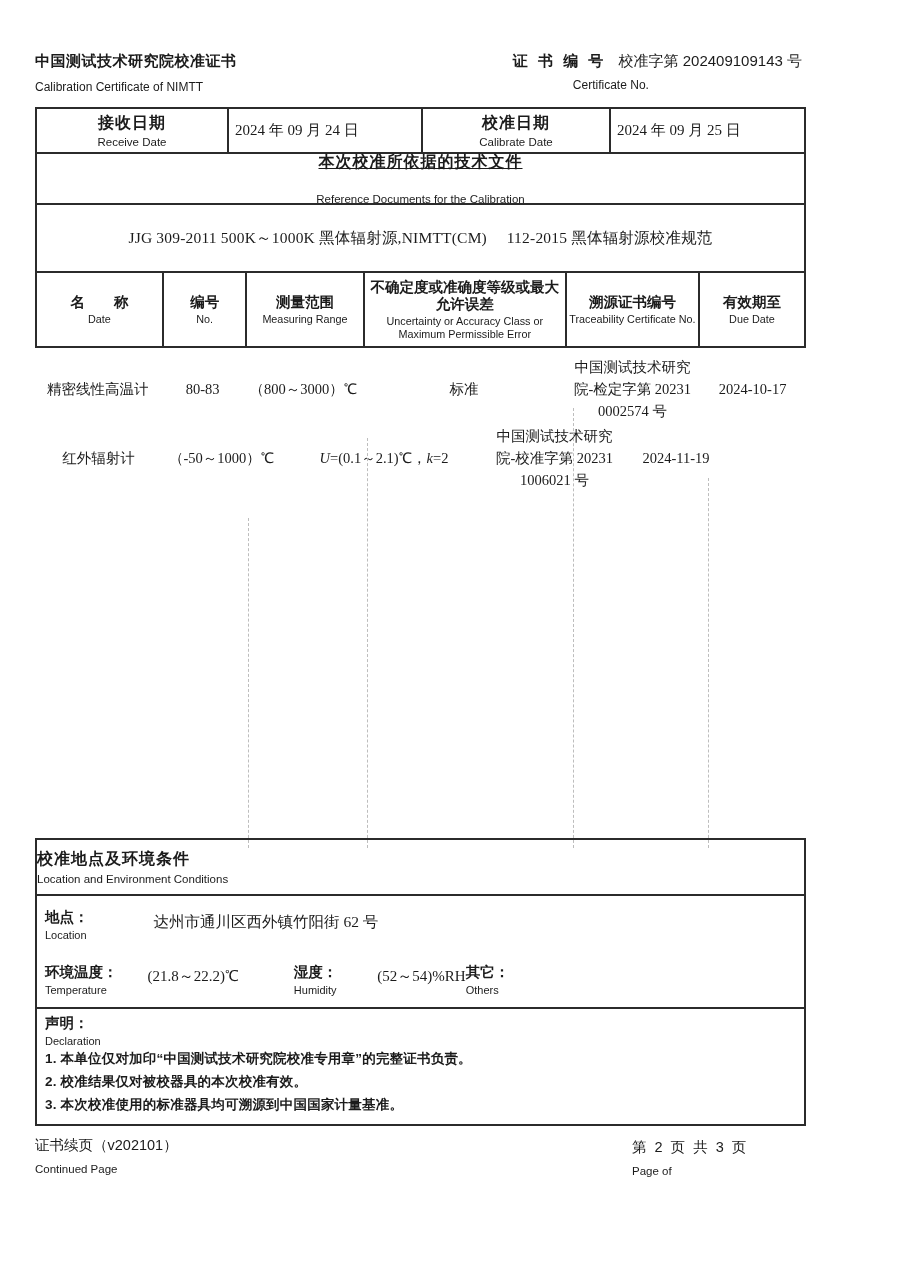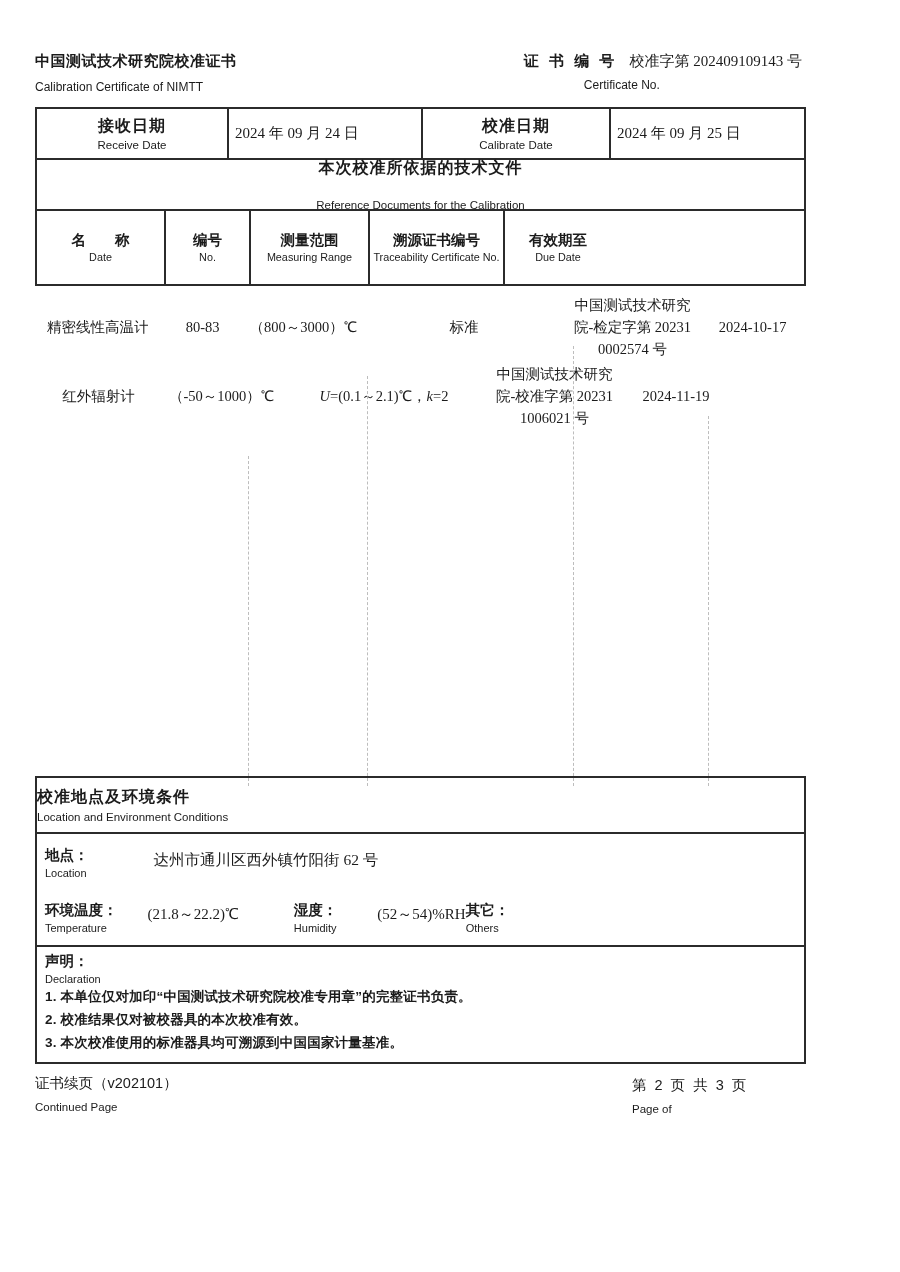--- a/index.html
+++ b/index.html
@@ -9,36 +9,36 @@
     -webkit-font-smoothing:antialiased;
   }
   .doc{position:absolute;left:35px;top:52px;width:771px;}
   
   .hdr{display:flex;justify-content:space-between;height:52px;}
   .hdr-left .zh{font-size:15px;font-weight:bold;letter-spacing:.5px;}
   .hdr-left .en{font-size:12px;margin-top:9px;}
   .hdr-right{text-align:left;padding-right:4px;}
   .hdr-right .line1{font-size:15px;white-space:nowrap;}
   .hdr-right .line1 .lbl{font-weight:bold;letter-spacing:3px;margin-right:8px;}
-  .hdr-right .line1 .val{font-family:Liberation Serif, serif;}
+  .hdr-right .line1 .val{font-family:Liberation Sans, sans-serif;}
   .hdr-right .en{font-size:12px;margin-top:7px;margin-left:60px;}
   
   .box{border:2px solid #2b2b2b;box-sizing:border-box;width:771px;margin-top:-2px;background:#fff;}
   .box.first{margin-top:3px;}
   
-  .t1{height:53px;display:flex;}
+  .t1{height:47px;display:flex;}
   .t1 .cell{box-sizing:border-box;height:100%;display:flex;flex-direction:column;justify-content:center;}
   .t1 .cell + .cell{border-left:2px solid #2b2b2b;}
   .t1 .lab{text-align:center;}
   .t1 .lab .zh{font-size:16px;font-weight:bold;letter-spacing:1px;}
   .t1 .lab .en{font-size:11.5px;margin-top:2px;}
   .t1 .dv{font-family:"Liberation Serif",serif;font-size:15px;padding-left:6px;}
   
   .sec{text-align:center;display:flex;flex-direction:column;justify-content:center;}
-  .sec .zh{font-size:16px;font-weight:bold;letter-spacing:1px;}
+  .sec .zh{font-size:16px;font-weight:bold;letter-spacing:1px;text-decoration:underline;}
   .sec .en{font-size:11.5px;margin-top:20px;}
   
   .refrow{height:70px;display:flex;align-items:center;justify-content:center;}
   .refrow .txt{font-family:"Liberation Serif",serif;font-size:15.5px;letter-spacing:.2px;}
   
   .sth{height:77px;display:flex;}
   .sth .c{box-sizing:border-box;display:flex;flex-direction:column;justify-content:center;text-align:center;padding:0 2px;}
   .sth .c + .c{border-left:2px solid #2b2b2b;}
   .sth .zh{font-size:14.5px;font-weight:bold;line-height:17px;}
   .sth .en{font-size:10.8px;margin-top:2px;line-height:13px;}
@@ -111,34 +111,41 @@
       <div class="en">Calibrate Date</div>
     </div>
     <div class="cell dv" style="width:196px;">2024 年 09 月 25 日</div>
   </div>
 
   <div class="box sec" style="height:53px;">
     <div class="zh">本次校准所依据的技术文件</div>
     <div class="en">Reference Documents for the Calibration</div>
   </div>
 
+  <div class="box refrow">
+    <div class="txt">JJG 309-2011 500K～1000K  黑体辐射源,NIMTT(CM)　 112-2015  黑体辐射源校准规范</div>
+  </div>
 
 
   <div class="box sth">
     <div class="c w1">
       <div class="zh">名　　称</div>
       <div class="en">Date</div>
     </div>
     <div class="c w2">
       <div class="zh">编号</div>
       <div class="en">No.</div>
     </div>
     <div class="c w3">
       <div class="zh">测量范围</div>
       <div class="en">Measuring Range</div>
+    </div>
+    <div class="c w4">
+      <div class="zh">不确定度或准确度等级或最大允许误差</div>
+      <div class="en">Uncertainty or Accuracy Class or Maximum Permissible Error</div>
     </div>
     <div class="c w5">
       <div class="zh">溯源证书编号</div>
       <div class="en">Traceability Certificate No.</div>
     </div>
     <div class="c w6">
       <div class="zh">有效期至</div>
       <div class="en">Due Date</div>
     </div>
   </div>

